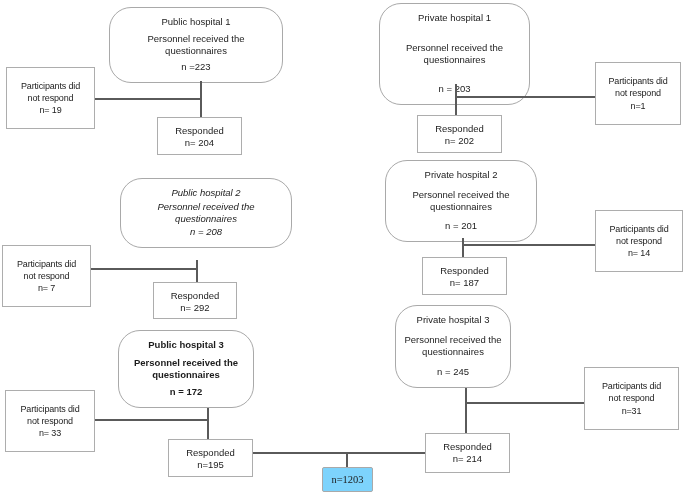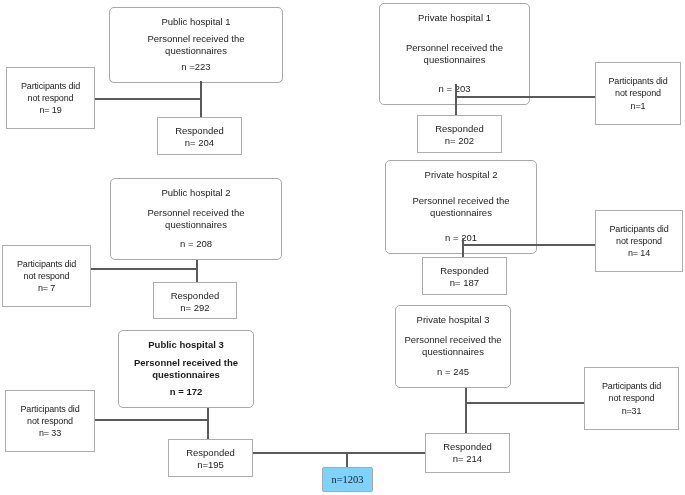--- a/index.html
+++ b/index.html
@@ -5,21 +5,21 @@
   html,body { margin:0; padding:0; background:#ffffff; }
   .canvas {
     position:relative; width:685px; height:495px; background:#ffffff;
     font-family:"Liberation Sans", sans-serif; color:#1c1c1c; overflow:hidden;
   }
   .box {
     position:absolute; box-sizing:border-box; background:#ffffff;
     display:flex; flex-direction:column; align-items:center; text-align:center;
   }
   .hosp {
-    border:1.4px solid #a9a9a9; border-radius:5px;
+    border:1.4px solid #a9a9a9; border-radius:22px;
     justify-content:space-between; padding:8px 6px 9px;
     font-size:9.5px; line-height:12px;
   }
   .hosp-desc { max-width:122px; }
   .non {
     border:1.2px solid #adadad; justify-content:space-evenly;
     padding:12px; font-size:9px; line-height:12px; letter-spacing:-0.15px;
   }
   .non-label { max-width:82px; }
   .resp {
@@ -40,27 +40,27 @@
   .resp0 { left:157px; top:117px; width:85px; height:38px; }
   .v0 { left:200px; top:81px; height:36px; }
   .h0 { left:95px;  top:98px; width:105px; }
   
   .hosp1 { left:379px; top:3px;  width:151px; height:102px; }
   .non1  { left:595px; top:62px; width:86px;  height:63px; }
   .resp1 { left:417px; top:115px; width:85px; height:38px; }
   .v1 { left:455px; top:84px; height:31px; }
   .h1 { left:455px; top:96px; width:140px; }
   
-  .hosp2 { left:110px; top:178px; width:172px; height:82px; }
+  .hosp2 { left:120px; top:178px; width:172px; height:70px;font-style:italic; }
   .non2  { left:2px;   top:245px; width:89px;  height:62px; }
   .resp2 { left:153px; top:282px; width:84px;  height:37px; }
   .v2 { left:196px; top:260px; height:22px; }
   .h2 { left:91px;  top:268px; width:105px; }
   
-  .hosp3 { left:385px; top:160px; width:152px; height:94px; }
+  .hosp3 { left:385px; top:160px; width:152px; height:82px; }
   .non3  { left:595px; top:210px; width:88px;  height:62px; }
   .resp3 { left:422px; top:257px; width:85px;  height:38px; }
   .v3 { left:462px; top:238px; height:19px; }
   .h3 { left:462px; top:244px; width:133px; }
   
   .hosp4 { left:118px; top:330px; width:136px; height:78px;font-weight:bold; }
   .non4  { left:5px;   top:390px; width:90px;  height:62px; }
   .resp4 { left:168px; top:439px; width:85px;  height:38px; }
   .v4 { left:207px; top:408px; height:31px; }
   .h4 { left:95px;  top:419px; width:112px; }

